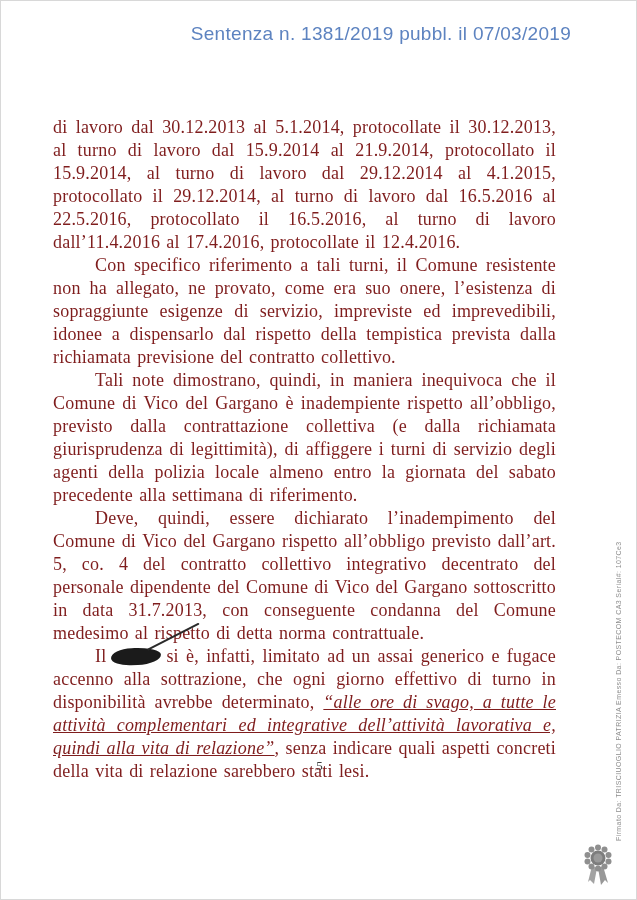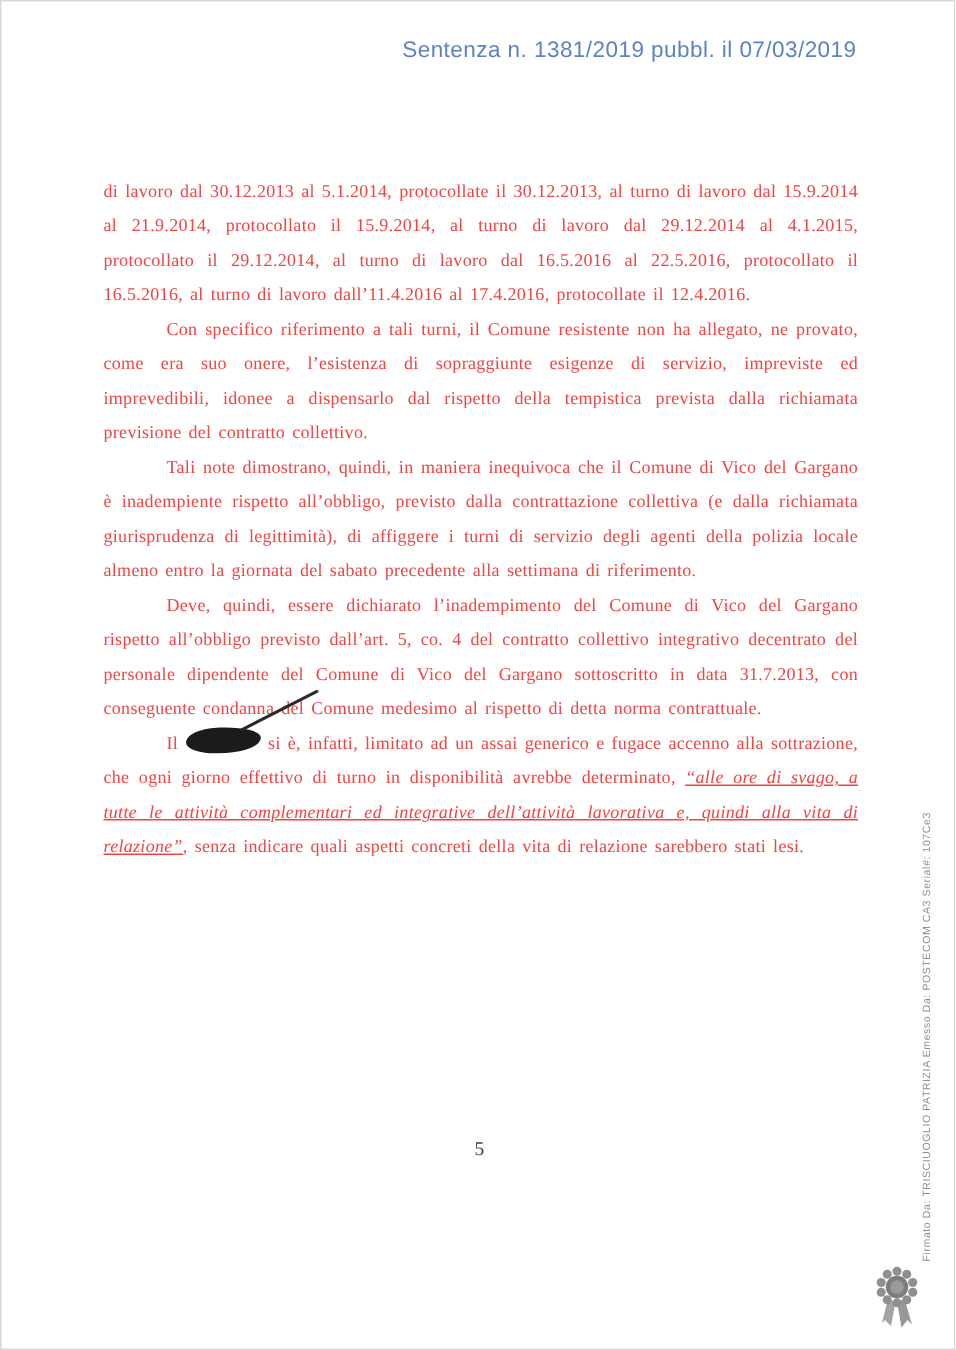--- a/index.html
+++ b/index.html
@@ -13,35 +13,35 @@
     overflow: hidden;
     font-family: "Liberation Serif", "DejaVu Serif", serif;
   }
   
   .doc-header {
     position: absolute;
     top: 22px;
     right: 65px;
     text-align: right;
     font-family: "Liberation Sans", "DejaVu Sans", sans-serif;
-    font-size: 15px;
+    font-size: 19px;
     line-height: 21px;
     color: #5d83c0;
     letter-spacing: 0.3px;
     filter: blur(0.3px);
   }
   
   .doc-body {
     position: absolute;
     top: 115px;
-    left: 68px;
+    left: 52px;
     width: 503px;
-    font-size: 12px;
+    font-size: 18px;
     line-height: 23px;
-    color: #ef4444;
+    color: #7f1d1d;
     text-align: justify;
     letter-spacing: 0.2px;
     word-spacing: 1.5px;
     filter: blur(0.25px);
   }
   .doc-body p { text-indent: 42px; margin: 0; }
   .doc-body p.no-indent { text-indent: 0; }
   .doc-body em { font-style: italic; text-decoration: underline; }
   
   .redaction {

